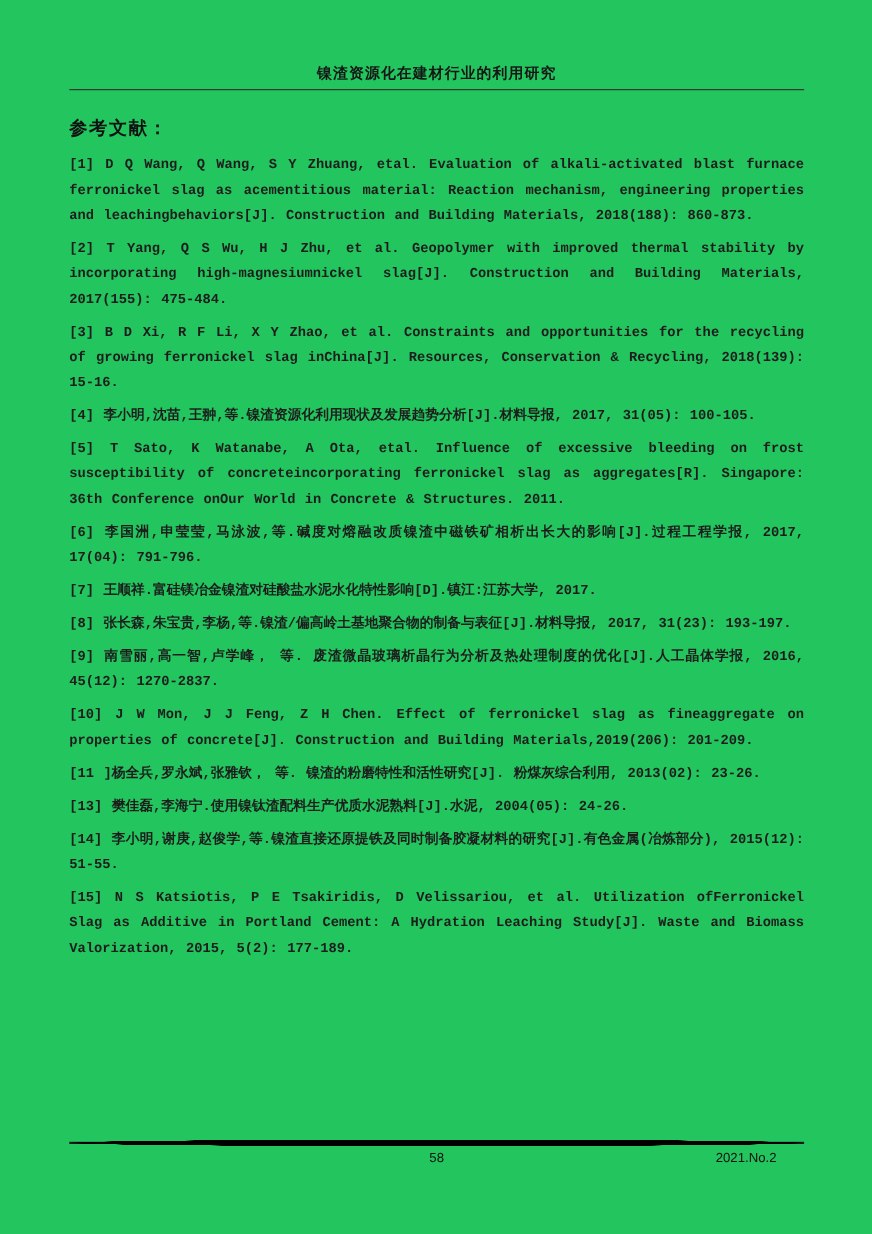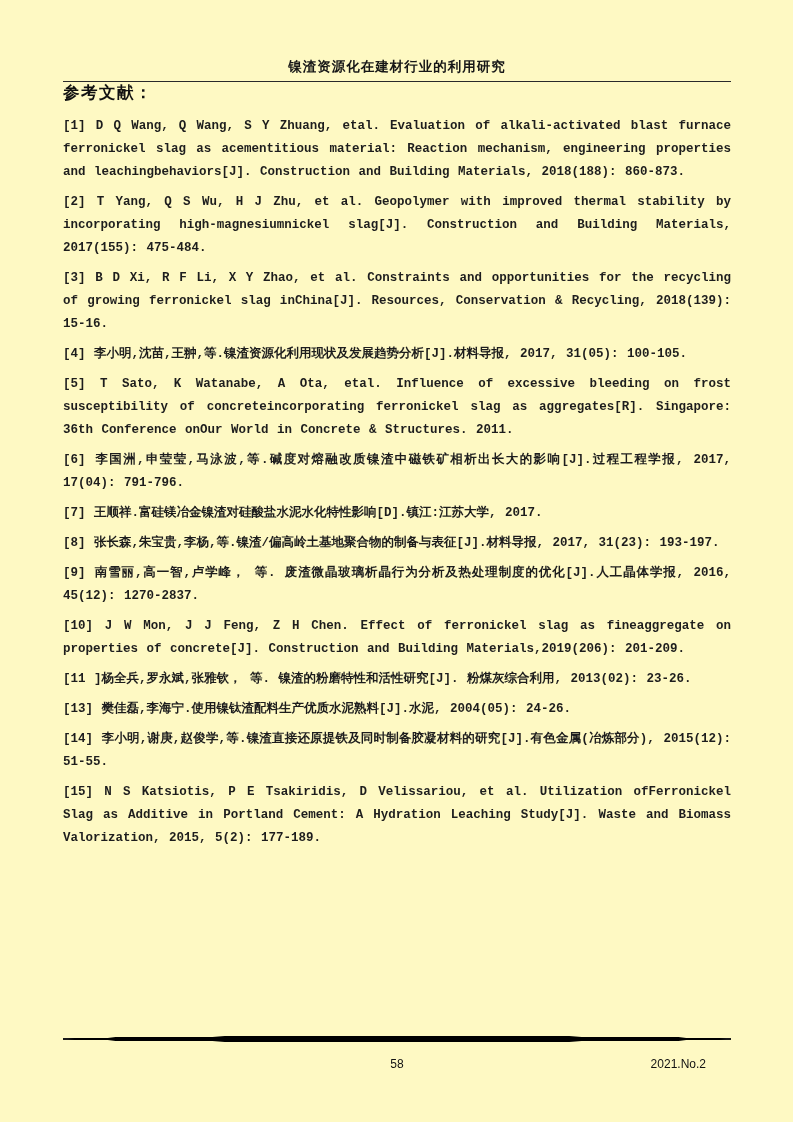--- a/index.html
+++ b/index.html
@@ -4,21 +4,21 @@
 <style>
   html, body {
     margin: 0;
     padding: 0;
     background: #ffffff;
   }
   .page {
     position: relative;
     width: 793px;
     height: 1122px;
-    background: #fef9c3;
+    background: #22c55e;
     overflow: hidden;
     color: #1d1d1d;
     font-family: "Liberation Mono", "DejaVu Sans Mono", monospace;
   }
   .content {
     position: absolute;
     left: 63px;
     top: 0;
     width: 668px;
   }
@@ -28,21 +28,21 @@
     border-bottom: 1.5px solid #2a2a2a;
     padding-bottom: 5px;
   }
   .doc-header .title {
     font-size: 13.5px;
     font-weight: bold;
     letter-spacing: 1px;
     color: #161616;
   }
   .section-title {
-    margin-top: 0;
+    margin-top: 24px;
     font-size: 16.5px;
     font-weight: bold;
     letter-spacing: 1.5px;
     color: #111;
   }
   .refs {
     margin-top: 11px;
   }
   .refs p.ref {
     margin: 0 0 7px 0;
@@ -71,21 +71,21 @@
     background: #1a1a1a;
   }
   .footer-rule .bulge {
     position: absolute;
     left: 0; right: 0; top: 0;
     height: 6px;
     background: radial-gradient(50% 50% at 50% 50%, #000 98%, rgba(0,0,0,0) 100%);
   }
   .footer-row {
     position: relative;
-    margin-top: 15px;
+    margin-top: 3px;
     height: 16px;
     font-family: "Liberation Sans", sans-serif;
     font-size: 12px;
     color: #111;
   }
   .footer-row .page-num {
     position: absolute;
     left: 0; right: 0;
     text-align: center;
   }

